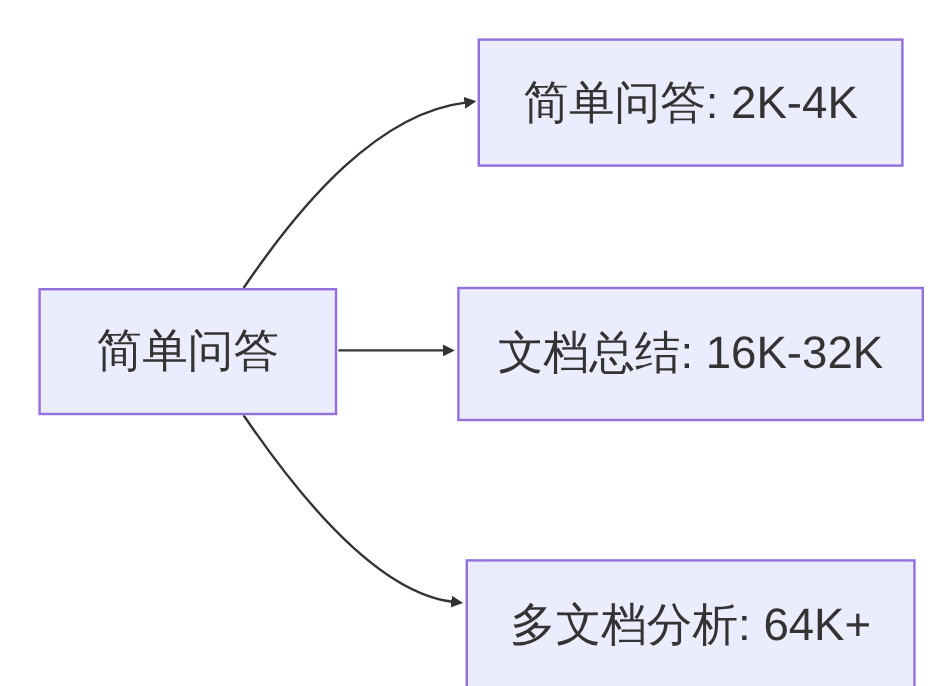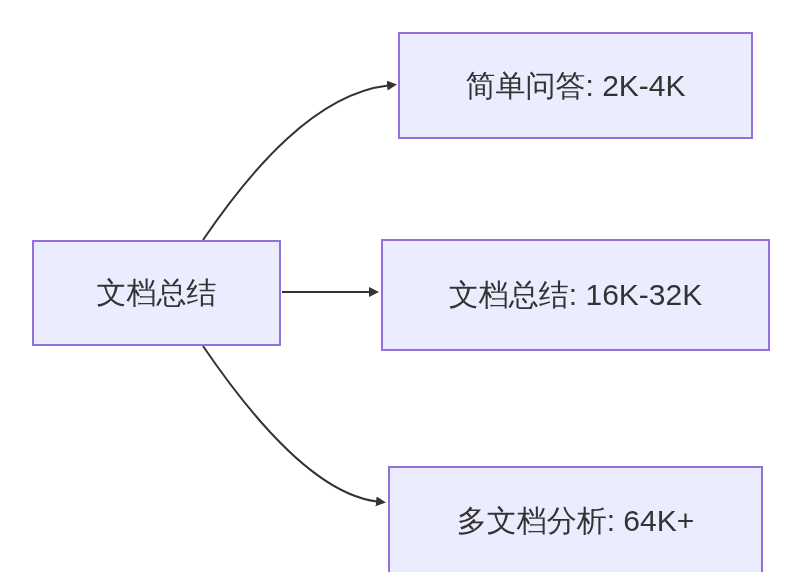--- a/index.html
+++ b/index.html
@@ -28,21 +28,21 @@
   }
   .node{
     position:absolute;
     box-sizing:border-box;
     background:var(--node-fill);
     border:2px solid var(--node-border);
     color:var(--text);
     display:flex;
     align-items:center;
     justify-content:center;
-    font-size:30px;
+    font-size:38px;
     line-height:1;
     white-space:nowrap;
   }
   .node-root {left:32px;  top:240px; width:249px; height:106px;}
   .node-qa   {left:398px; top:32px;  width:355px; height:107px;}
   .node-doc  {left:381px; top:239px; width:389px; height:112px;}
   .node-multi{left:388px; top:466px; width:375px; height:110px;justify-content:center;}
 </style>
 </head>
 <body>
@@ -54,21 +54,21 @@
       <marker id="arrowhead" markerUnits="userSpaceOnUse" markerWidth="12" markerHeight="12" refX="1" refY="5" orient="auto">
         <path d="M0,0 L10,5 L0,10 z" fill="var(--edge)"></path>
       </marker>
     </defs>
     <path d="M 203 240 C 252 168, 316 94, 388 85.5" fill="none" stroke="var(--edge)" stroke-width="2" marker-end="url(#arrowhead)"></path>
     <path d="M 282 292 L 370 292" fill="none" stroke="var(--edge)" stroke-width="2" marker-end="url(#arrowhead)"></path>
     <path d="M 203 346 C 252 418, 316 494, 377 501.5" fill="none" stroke="var(--edge)" stroke-width="2" marker-end="url(#arrowhead)"></path>
   </svg>
 
   <div class="node node-root">
-    <span>文档总结</span>
+    <span>简单问答</span>
   </div>
 
   <div class="node node-qa">
     <span>简单问答: 2K-4K</span>
   </div>
 
   <div class="node node-doc">
     <span>文档总结: 16K-32K</span>
   </div>
 

